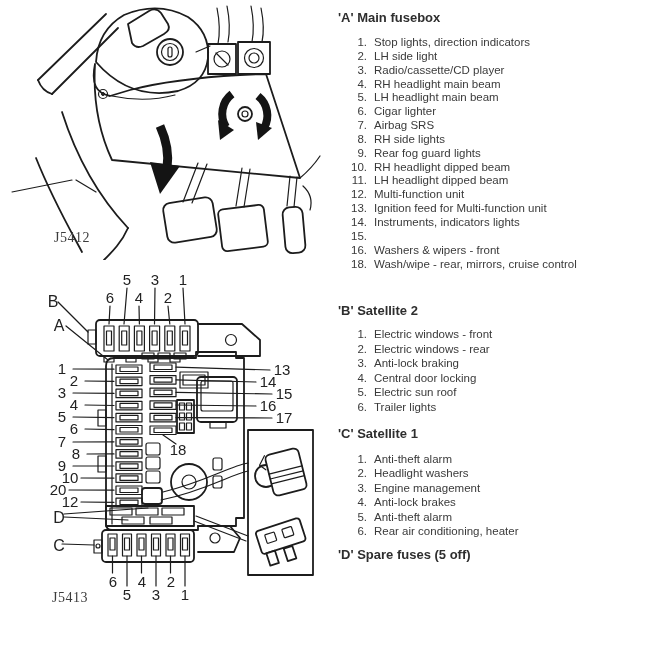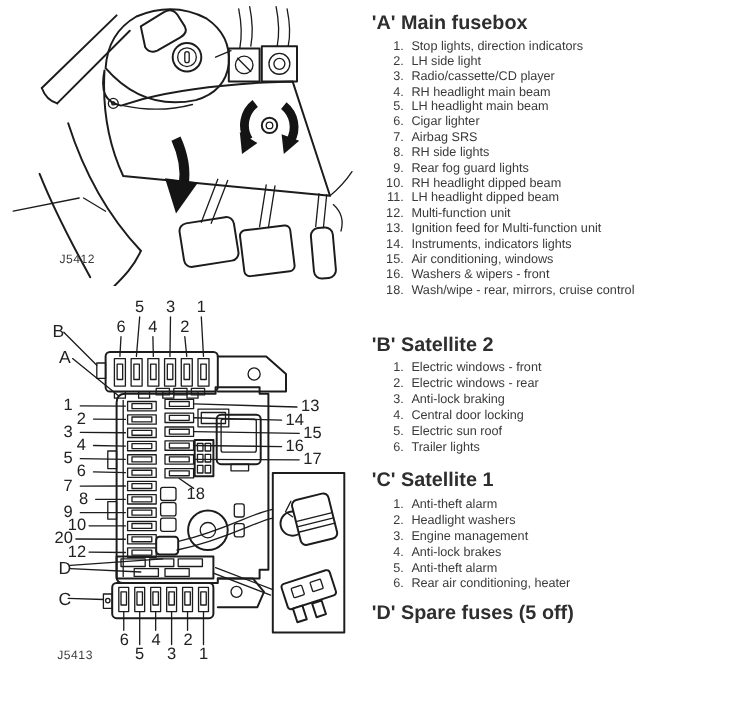--- a/index.html
+++ b/index.html
@@ -16,24 +16,24 @@
   .filld { fill:#2a2a2a; stroke:#1c1c1c; stroke-width:1; }
   .arrow { fill:none; stroke:#141414; stroke-width:8; stroke-linecap:butt; }
   .arrowhead { fill:#141414; stroke:none; }
 
   
   .co {
     position:absolute; font-size:15px; color:#222; text-align:center;
     width:20px; line-height:16px; font-family:"Liberation Sans", sans-serif;
   }
   .co.letter { font-size:16px; width:18px; }
-  .figcode { position:absolute; font-size:11px; color:#3c3c3c; letter-spacing:0.5px; }
+  .figcode { position:absolute; font-size:14px; color:#3c3c3c; letter-spacing:0.5px;font-family:Liberation Serif, serif; }
 
   
-  .sec-title { position:absolute; font-size:18px; font-weight:bold; color:#2e2e2e; white-space:nowrap; }
+  .sec-title { position:absolute; font-size:13px; font-weight:bold; color:#2e2e2e; white-space:nowrap; }
   ol.fuselist { position:absolute; list-style:none; margin:0; padding:0; font-size:11.5px; color:#3a3a3a; }
   ol.fuselist li { display:flex; }
   ol.fuselist .num { width:21px; text-align:right; margin-right:7px; flex:none; }
   #listA li { line-height:13.85px; }
   #listB li { line-height:14.6px; }
   #listC li { line-height:14.4px; }
 </style>
 </head>
 <body>
 
@@ -409,21 +409,20 @@
       <li>
         <span class="num">13.</span>
         <span class="txt">Ignition feed for Multi-function unit</span>
       </li>
       <li>
         <span class="num">14.</span>
         <span class="txt">Instruments, indicators lights</span>
       </li>
       <li>
         <span class="num">15.</span>
-        <span class="txt">Air conditioning, windows</span>
       </li>
       <li>
         <span class="num">16.</span>
         <span class="txt">Washers &amp; wipers - front</span>
       </li>
       <li>
         <span class="num">18.</span>
         <span class="txt">Wash/wipe - rear, mirrors, cruise control</span>
       </li>
     </ol>

